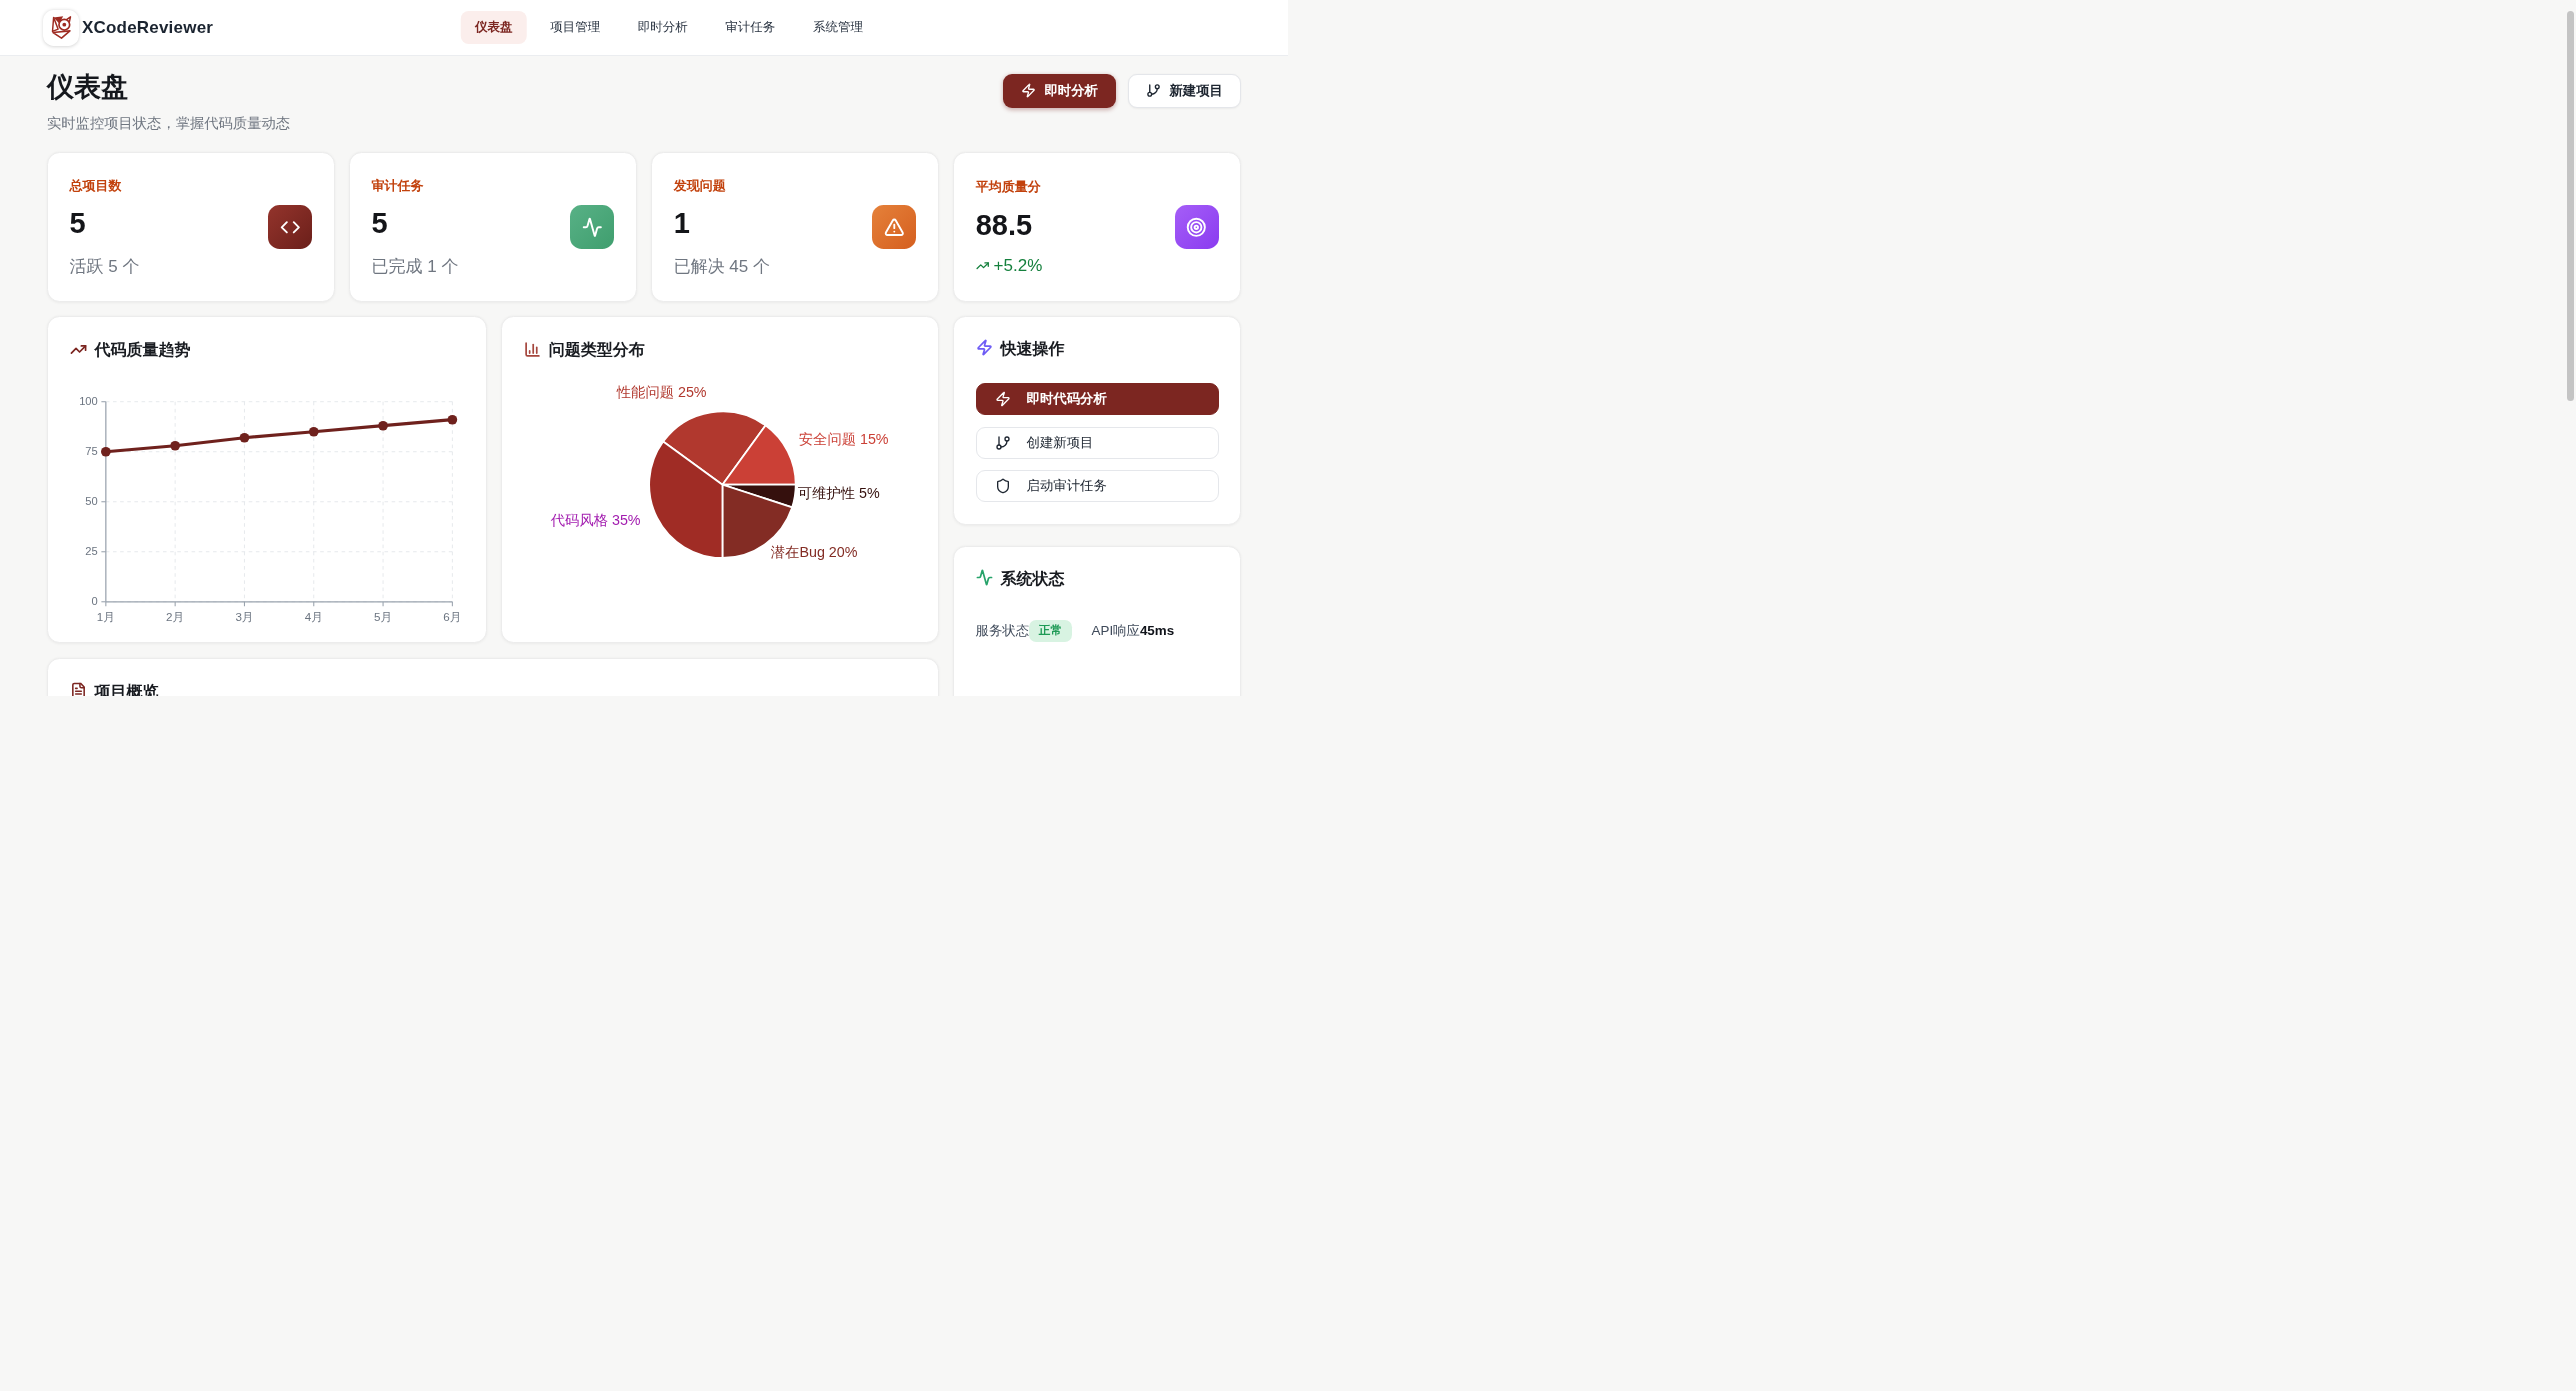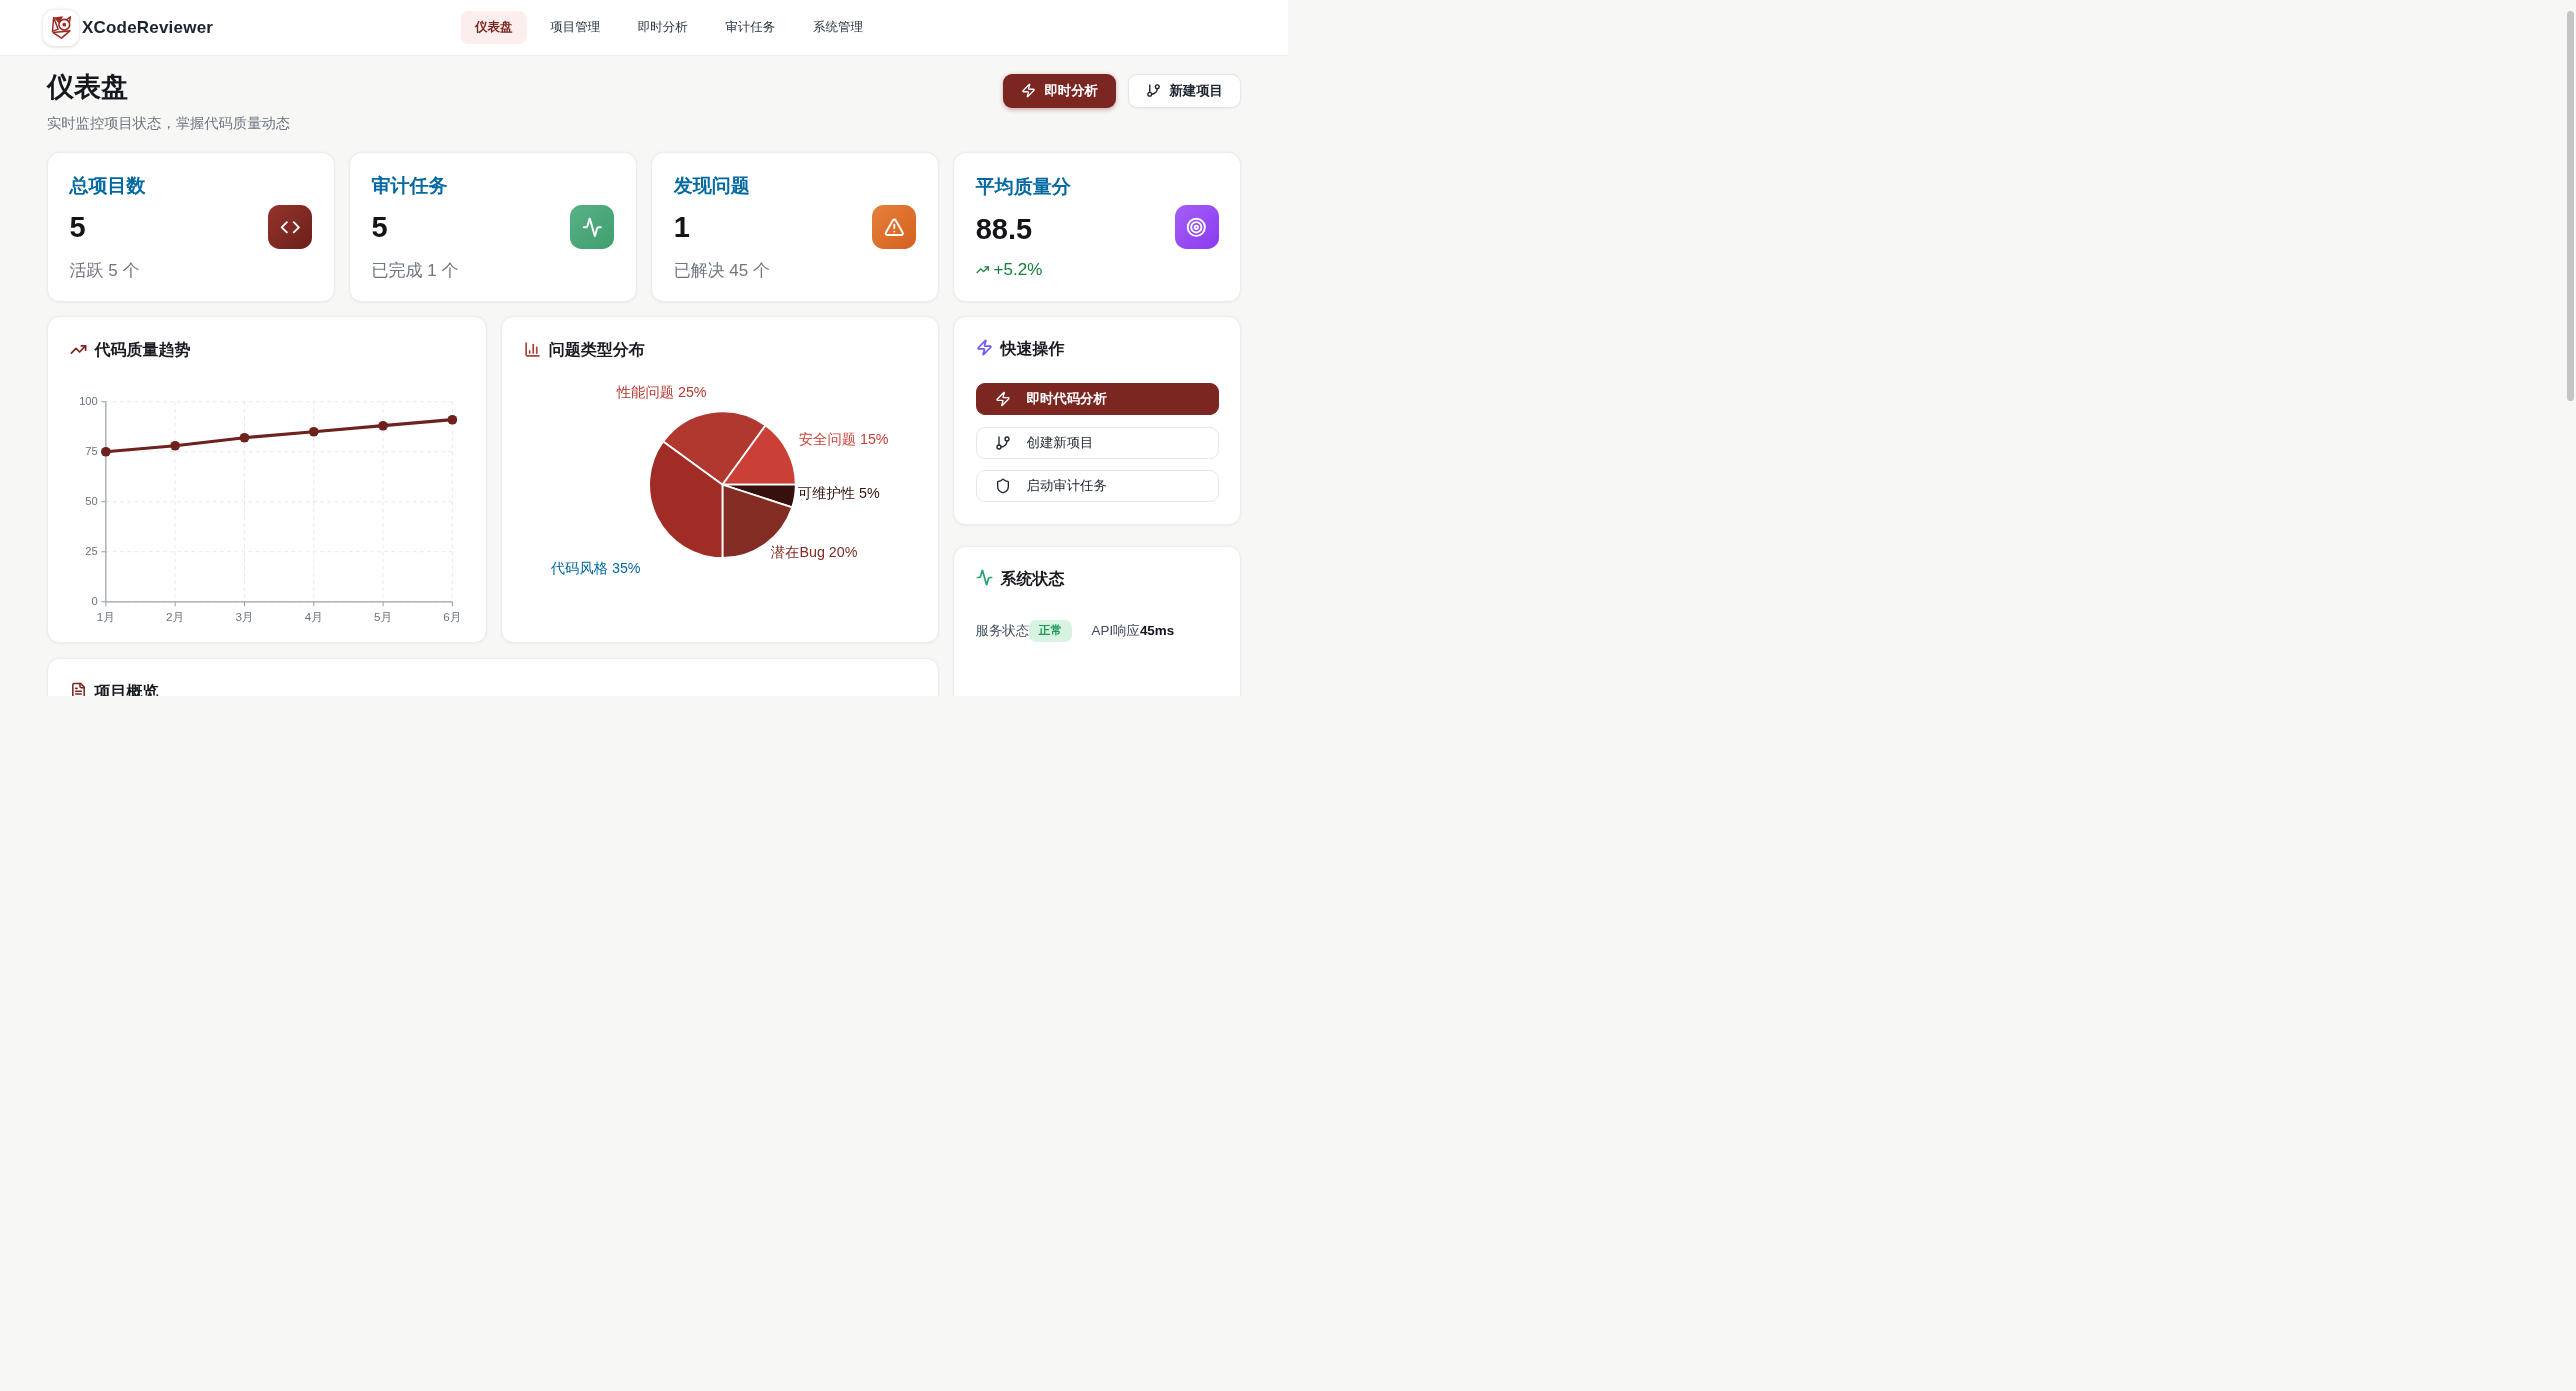--- a/index.html
+++ b/index.html
@@ -29,21 +29,21 @@
          font-size:13.4px; font-weight:600; cursor:pointer; border:0.9px solid transparent; }
   .btn.primary { background:#7c2621; color:#fff; box-shadow:0 1.8px 4.5px rgba(124,38,33,.35); }
   .btn.secondary { background:#fff; color:#1d2530; border-color:#e4e6ea; box-shadow:0 0.9px 1.8px rgba(0,0,0,.05); }
 
   .card { background:#fff; border:0.9px solid #ececec; border-radius:12.5px;
           box-shadow:0 0.9px 2.7px rgba(0,0,0,.05); }
 
   
   .stats { display:grid; grid-template-columns:repeat(4,1fr); gap:14.3px; margin-bottom:14.3px; }
   .stat-card { padding:23px 21.5px; display:flex; justify-content:space-between; align-items:center; height:150px; }
-  .stat-label { font-size:19px; font-weight:600; color:#0369a1; margin-bottom:12.5px;font-family:Liberation Mono, monospace; }
+  .stat-label { font-size:13px; font-weight:600; color:#c2410c; margin-bottom:12.5px;font-family:Liberation Mono, monospace; }
   .stat-value { font-size:29px; font-weight:800; color:#141519; margin-bottom:14.3px; }
   .stat-sub { font-size:17px; color:#6f7680; }
   .stat-sub.trend { color:#15803d; font-weight:400; display:flex; align-items:center; gap:4.5px; }
   .stat-icon { width:44px; height:44px; border-radius:11.6px; display:flex; align-items:center;
                justify-content:center; flex:0 0 auto; }
 
   
   .row2 { display:grid; grid-template-columns:1fr 1fr 288px; gap:14.3px; }
   .chart-card { height:327px; padding:23px 21.5px; grid-row:1; }
   .card-title { display:flex; align-items:center; gap:8px; }
@@ -254,21 +254,21 @@
             <path d="M222 128 L155.66 79.80 A82 82 0 0 1 270.20 61.66 Z" fill="#b1382e" stroke="#ffffff" stroke-width="2"></path>
             <path d="M222 128 L270.20 61.66 A82 82 0 0 1 304.00 128.00 Z" fill="#cb4036" stroke="#ffffff" stroke-width="2"></path>
             <path d="M222 128 L304.00 128.00 A82 82 0 0 1 299.99 153.34 Z" fill="#35100d" stroke="#ffffff" stroke-width="2"></path>
             <path d="M222 128 L299.99 153.34 A82 82 0 0 1 222.00 210.00 Z" fill="#832c24" stroke="#ffffff" stroke-width="2"></path>
             <path d="M222 128 L222.00 210.00 A82 82 0 0 1 155.66 79.80 Z" fill="#a02c25" stroke="#ffffff" stroke-width="2"></path>
           </svg>
           <div class="pie-label" style="left: 93px; top: 12.5px; color: rgb(177, 56, 46);">性能问题 25%</div>
           <div class="pie-label" style="left: 275px; top: 60px; color: rgb(203, 64, 54);">安全问题 15%</div>
           <div class="pie-label" style="left: 274px; top: 114px; color: rgb(53, 16, 13);">可维护性 5%</div>
           <div class="pie-label" style="left: 247px; top: 173px; color: rgb(131, 44, 36);">潜在Bug 20%</div>
-          <div class="pie-label" style="left: 27px; top: 141px; color: #0369a1; margin-top: 48px;">代码风格 35%</div>
+          <div class="pie-label" style="left: 27px; top: 141px; color: #a21caf;">代码风格 35%</div>
         </div>
     </div>
 
     <aside class="side">
       <div class="card qa-card">
         <div class="card-title">
           <span id="qa-title-icon"><svg width="17" height="17" viewBox="0 0 24 24" fill="none" stroke="#6d5bf5" stroke-width="2.4" stroke-linecap="round" stroke-linejoin="round">
                 <path d="M4 14a1 1 0 0 1-.78-1.63l9.9-10.2a.5.5 0 0 1 .86.46l-1.92 6.02A1 1 0 0 0 13 10h7a1 1 0 0 1 .78 1.63l-9.9 10.2a.5.5 0 0 1-.86-.46l1.92-6.02A1 1 0 0 0 11 14z"></path>
               </svg></span>
           <h2>快速操作</h2>

